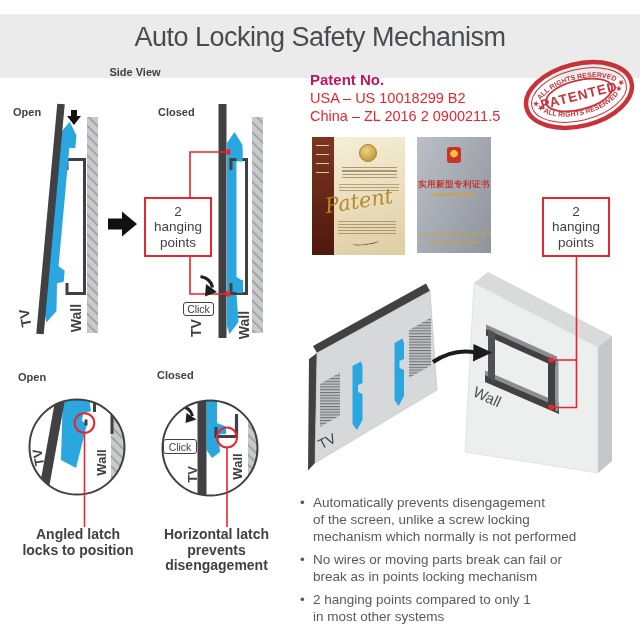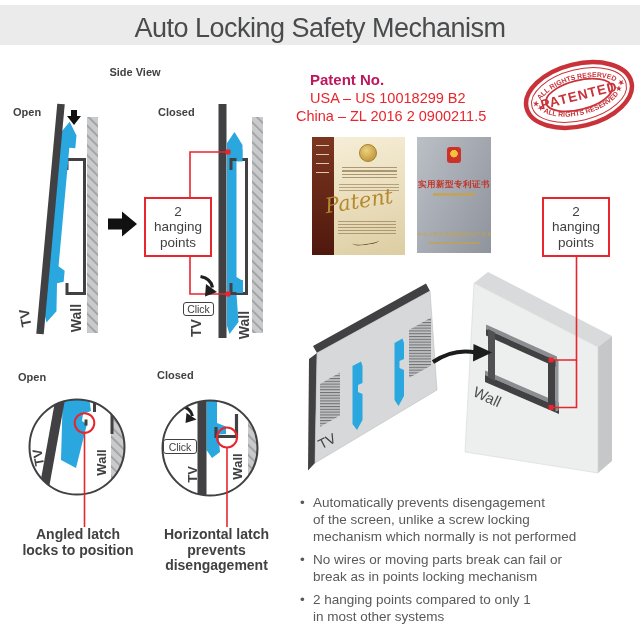--- a/index.html
+++ b/index.html
@@ -1,20 +1,20 @@
 <!DOCTYPE html>
 <html><head>
 <meta charset="utf-8">
 <style>
   html,body{margin:0;padding:0;}
   body{width:640px;height:640px;position:relative;overflow:hidden;background:#fff;
        font-family:"Liberation Sans",sans-serif;color:#414042;}
   .abs{position:absolute;}
   
-  .header{left:0;top:5px;width:640px;height:40px;background:#ebebeb;}
+  .header{left:0;top:14px;width:640px;height:64px;background:#ebebeb;}
   .header .title{width:100%;text-align:center;line-height:46px;font-size:27px;
                  letter-spacing:-0.5px;color:#4a4b4d;}
   
   .h-bold{font-weight:bold;font-size:11px;color:#414042;}
   .rot{transform-origin:center center;white-space:nowrap;font-weight:bold;
        font-size:14px;color:#414042;}
   
   .redbox{box-sizing:border-box;border:2px solid #e8262d;background:#fff;
           display:flex;align-items:center;justify-content:center;text-align:center;
           font-size:13.5px;line-height:15.5px;color:#414042;padding:0 6px;}
@@ -119,21 +119,21 @@
 <div class="abs h-bold" style="left:158px;top:106px;">Closed</div>
 <div class="abs rot" style="left:16px;top:310px;transform:rotate(-100deg);">TV</div>
 <div class="abs rot" style="left:62px;top:310px;transform:rotate(-90deg);">Wall</div>
 <div class="abs rot" style="left:187px;top:320px;transform:rotate(-90deg);">TV</div>
 <div class="abs rot" style="left:230px;top:317px;transform:rotate(-90deg);">Wall</div>
 <div class="abs redbox" style="left:144px;top:197px;width:68px;height:60px;">2 hanging points</div>
 <div class="abs clickbox" style="left:183px;top:302px;width:31px;height:14px;">Click</div>
 
 <div class="abs patent-head" style="left:310px;top:71px;">Patent No.</div>
 <div class="abs patent-line" style="left:310px;top:89px;">USA – US 10018299 B2</div>
-<div class="abs patent-line" style="left:296px;top:107px;">China – ZL 2016 2 0900211.5</div>
+<div class="abs patent-line" style="left:310px;top:107px;">China – ZL 2016 2 0900211.5</div>
 
 <svg class="abs" style="left:520px;top:58px;" width="118" height="74" viewBox="0 0 118 74">
   <defs>
     <path id="arcTop" d="M 15,40 A 45,24 0 0 1 103,40"></path>
     <path id="arcBot" d="M 14,33 A 45,24 0 0 0 104,33"></path>
   </defs>
   <g transform="rotate(-14 59 37)" opacity="0.93">
     <ellipse cx="59" cy="37" rx="54" ry="31" fill="none" stroke="#c5232b" stroke-width="4.5"></ellipse>
     <ellipse cx="59" cy="37" rx="48.5" ry="25.5" fill="none" stroke="#c5232b" stroke-width="1"></ellipse>
     <ellipse cx="59" cy="37" rx="34" ry="14.5" fill="none" stroke="#c5232b" stroke-width="1.8"></ellipse>

